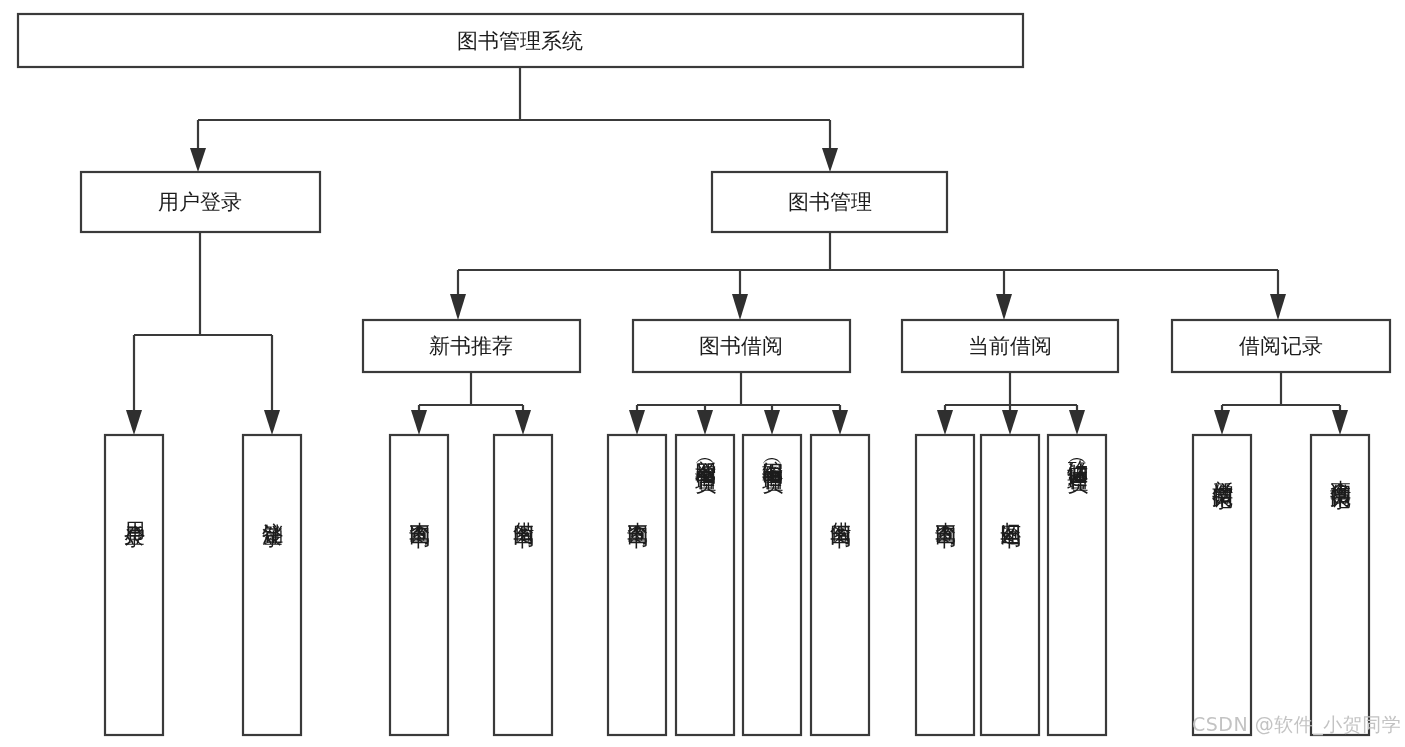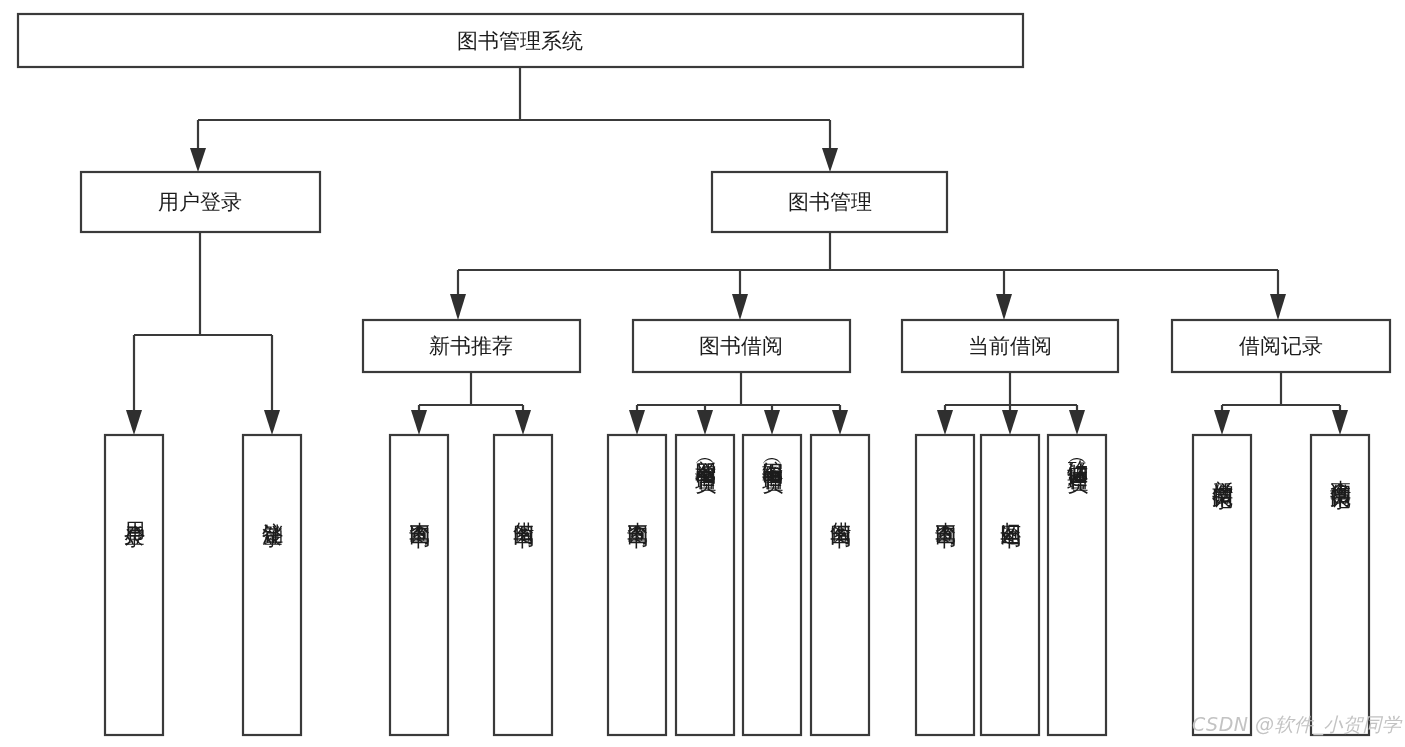--- a/index.html
+++ b/index.html
@@ -248,15 +248,15 @@
     <span class="vtext">确认归还（管理员）</span>
   </div>
 
   <div class="vtext-wrap" style="left:1193px; top:463px; width:58px; height:272px;">
     <span class="vtext">新增借阅记录</span>
   </div>
   <div class="vtext-wrap" style="left:1311px; top:463px; width:58px; height:272px;">
     <span class="vtext">查询借阅记录</span>
   </div>
 
-  <div class="watermark" style="left:1192px; top:712px;font-style:italic;">CSDN @软件_小贺同学</div>
+  <div class="watermark" style="left:1192px; top:712px;">CSDN @软件_小贺同学</div>
 
 </div>
 
 </body></html>

